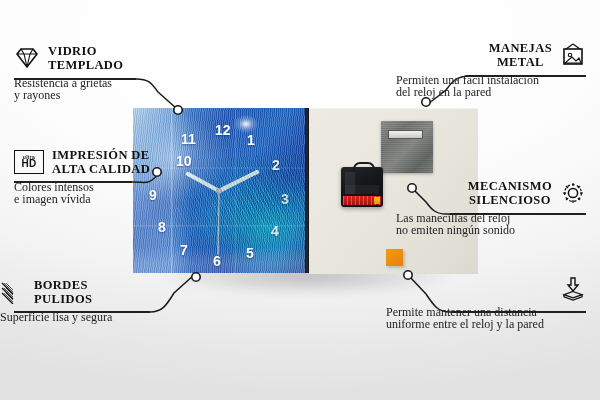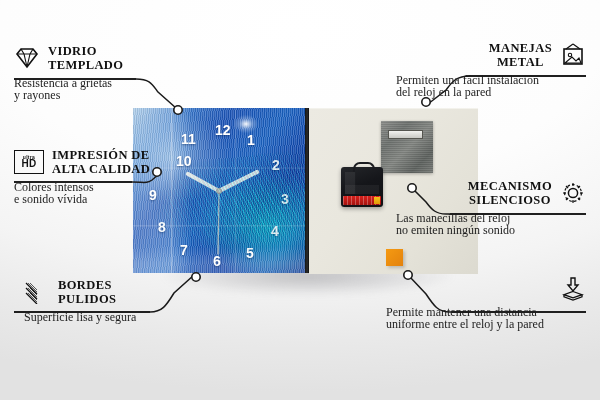--- a/index.html
+++ b/index.html
@@ -221,25 +221,25 @@
         <span class="hd-small">ultra</span>
         <span class="hd-big">HD</span>
       </span>
       <span class="co-title">
         <span>IMPRESIÓN DE</span><br>
         <span>ALTA CALIDAD</span>
       </span>
     </div>
     <div class="co-sub">
       <span>Colores intensos</span><br>
-      <span>e sonido vívida</span>
-    </div>
-  </div>
-
-  <div class="callout left" style="left:24px;top:278px;width:170px;">
+      <span>e imagen vívida</span>
+    </div>
+  </div>
+
+  <div class="callout left" style="left:0;top:278px;width:170px;">
     <div class="co-head">
       <span class="ico">
         <svg viewBox="0 0 26 24">
           <g stroke="#111" stroke-width="1.3" fill="none">
             <path d="M2 3 L13 14"></path>
               <path d="M2 8 L13 19"></path>
               <path d="M2 13 L13 24"></path>
           </g>
           <g stroke="#111" stroke-width=".8" fill="none" opacity=".85">
             <path d="M4 3 L13 12"></path>

